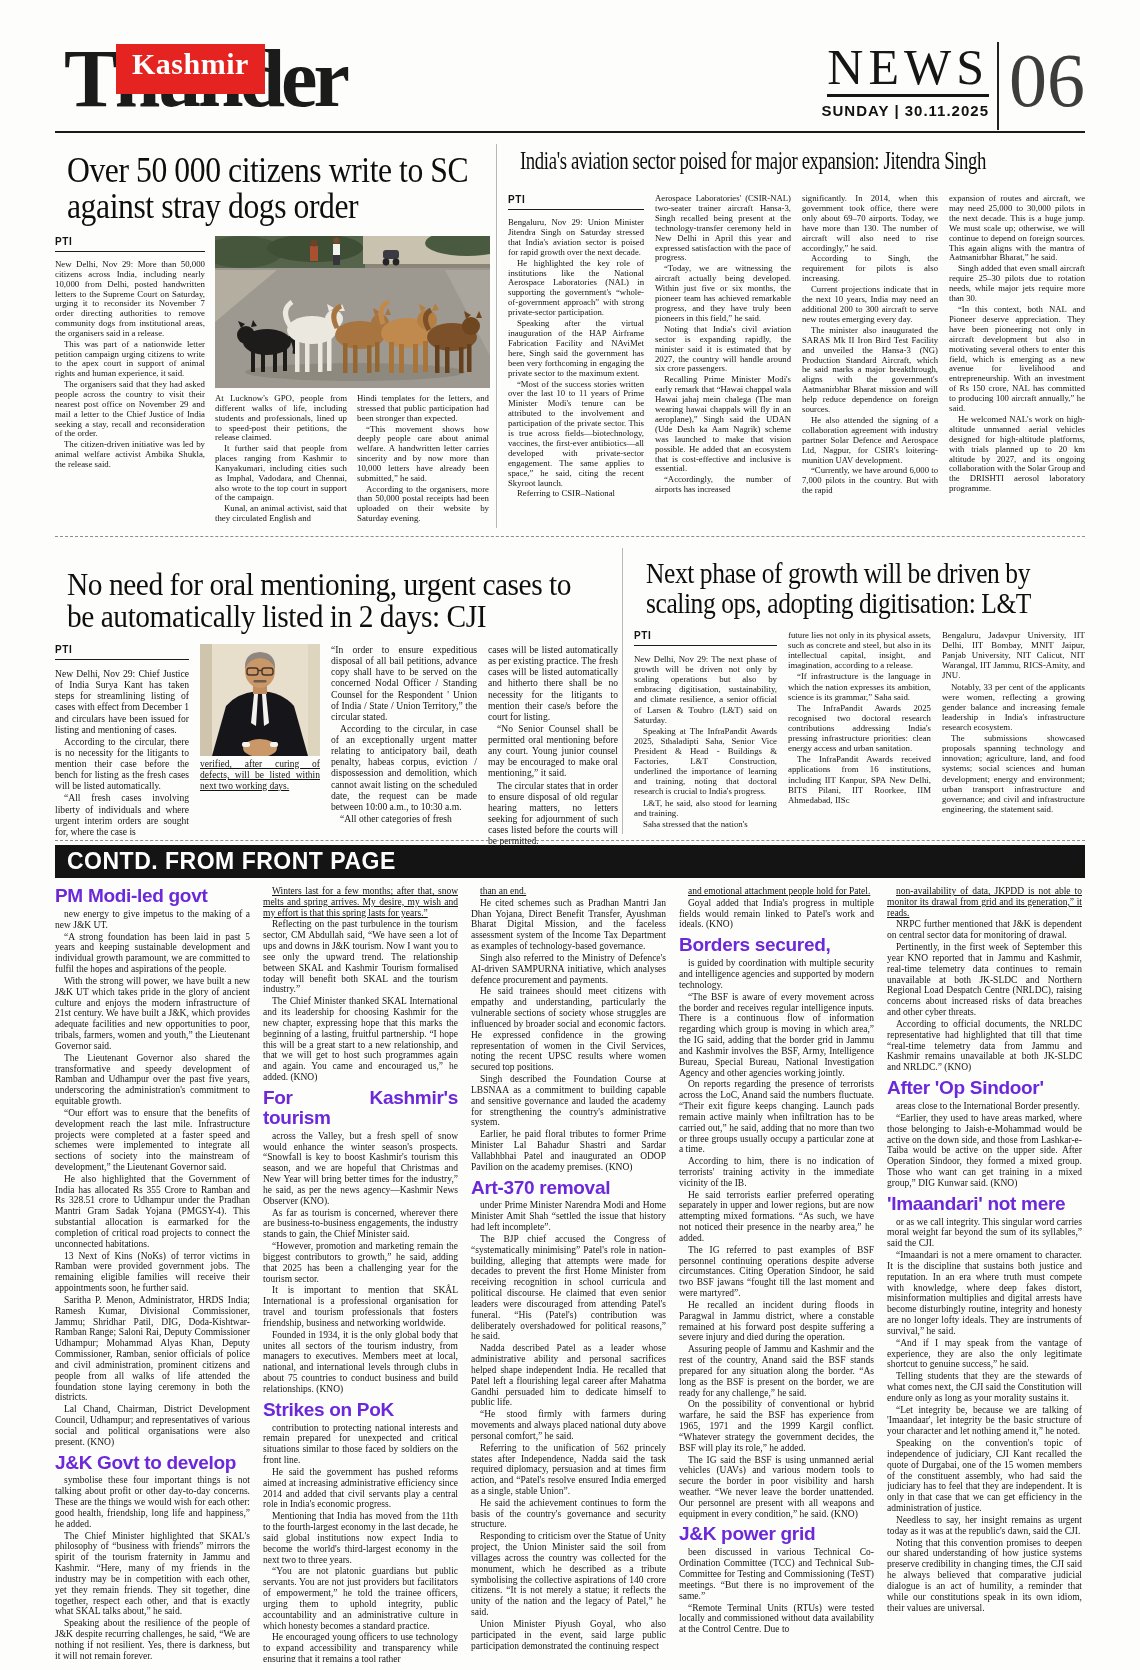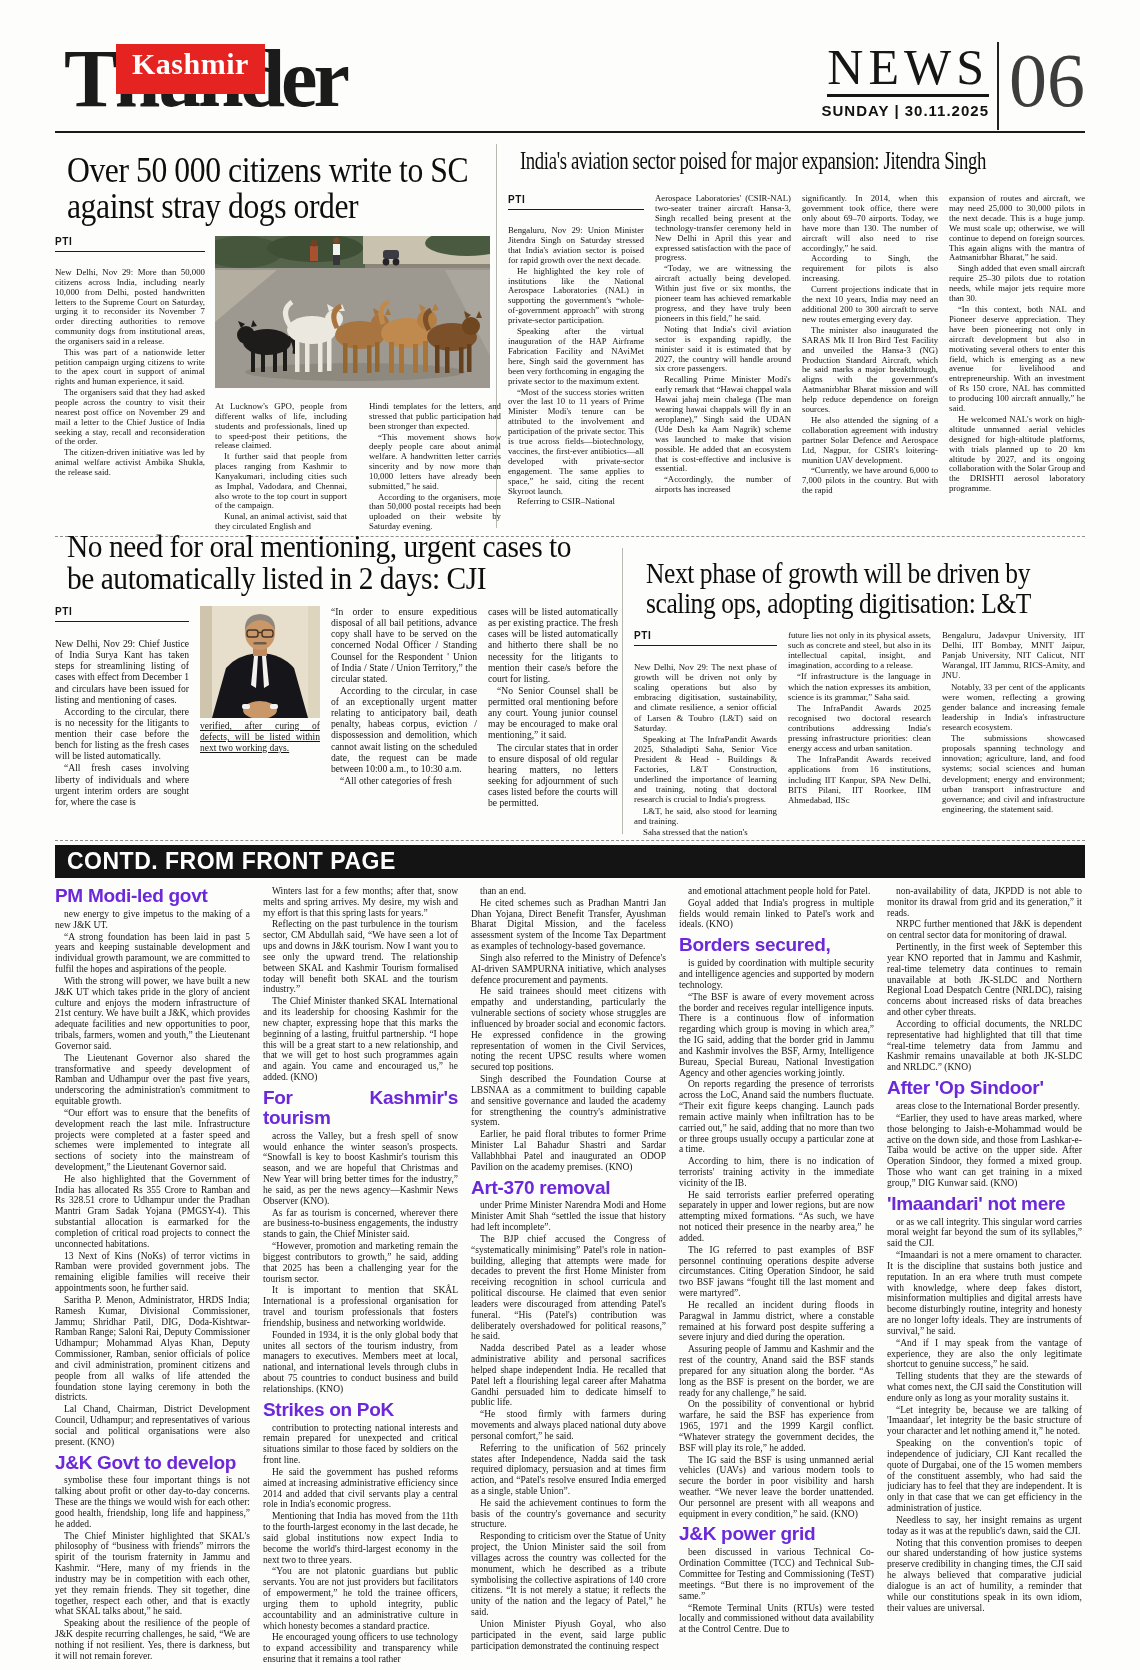--- a/index.html
+++ b/index.html
@@ -20,50 +20,50 @@
              letter-spacing:1px;color:#111;padding-top:5px;}
   .vbar{width:2px;background:#222;}
   .pageno{font-size:76px;line-height:.95;color:#3d3d3d;padding-left:10px;padding-top:2px;}
   .hrule{left:55px;top:131px;width:1030px;height:2px;background:#1a1a1a;}
 
   
   .hl{margin:12px;font-weight:normal;color:#0e0e0e;line-height:1.0;letter-spacing:-.5px;}
   .hl-in{display:inline-block;transform-origin:0 0;white-space:normal;}
   .byline{font-family:"Liberation Sans",sans-serif;font-weight:bold;font-size:10px;
           letter-spacing:.6px;border-bottom:1.5px solid #1c1c1c;padding-bottom:4px;
-          margin-bottom:16px;}
+          margin-bottom:8px;}
   .col{text-align:justify;overflow:hidden;hyphens:auto;}
   .col p{margin:0 0 1px;}
   .col p + p{text-indent:9px;}
   .caption{font-size:9.5px;line-height:1.15;text-align:justify;margin-top:3px;text-decoration:underline;}
   .vdiv{width:1px;background:#b9b7b2;}
   .dash{border-top:1px dashed #8f8d88;height:0;}
 
   
   .a1{left:55px;top:140px;width:435px;height:392px;}
   .hl-a1{font-size:36px;}
   .a1-body{display:flex;gap:10px;margin-top:8px;}
   .a1-left{width:150px;flex:none;}
   .a1c{font-size:8.8px;line-height:1.12;height:296px;}
   .a1-right{flex:1;}
   .photo-dogs{display:block;width:275px;height:152px;}
-  .a1-sub{display:flex;gap:22px;margin-top:14px;}
+  .a1-sub{display:flex;gap:10px;margin-top:6px;}
   .a1-sub .col{width:132px;font-size:8.8px;line-height:1.12;height:152px;}
   .vd1{left:496px;top:144px;height:384px;}
 
   
   .a2{left:508px;top:136px;width:577px;height:396px;}
   .hl-a2{font-size:25px;height:34px;overflow:visible;}
   .a2-cols{display:flex;gap:11px;margin-top:10px;}
   .a2-cols .colwrap{width:136px;flex:none;}
   .a2c{font-size:8.7px;line-height:1.14;height:330px;}
   .a2c-first{height:304px;}
 
   
-  .a3{left:55px;top:518px;width:562px;height:292px;}
+  .a3{left:55px;top:556px;width:562px;height:292px;}
   .hl-a3{font-size:32px;}
   .a3-body{display:flex;gap:11px;margin-top:8px;}
   .a3-left{width:134px;flex:none;}
   .a3c1{font-size:9.6px;line-height:1.16;height:182px;}
   .a3-photo-wrap{width:120px;flex:none;}
   .photo-cji{display:block;width:120px;height:112px;}
   .a3c{font-size:9.6px;line-height:1.16;height:212px;}
   .a3c3{width:146px;flex:none;}
   .a3c4{width:130px;flex:none;}
   .vd2{left:622px;top:548px;height:286px;}
@@ -81,21 +81,21 @@
 
   
   .banner{left:55px;top:845px;width:1030px;height:33px;background:#141414;color:#fff;
           font-family:"Liberation Sans",sans-serif;font-weight:bold;font-size:23px;
           display:flex;align-items:center;padding-left:12px;box-sizing:border-box;
           letter-spacing:.5px;}
   .bottom{left:55px;top:886px;width:1030px;height:776px;display:flex;gap:13px;}
   .bcol{width:195px;flex:none;font-size:9.5px;line-height:1.14;text-align:justify;
         overflow:hidden;hyphens:auto;}
   .bcol p{margin:0 0 1px;text-indent:9px;}
-  .bcol p:first-child{text-indent:9px;}
+  .bcol p:first-child{text-indent:9px;text-decoration:underline;}
   .sec-h{font-family:"Liberation Sans",sans-serif;font-weight:bold;font-size:19px;
          letter-spacing:-.3px;margin:5px 0 3px;line-height:1.05;color:#6d28d9;}
   .bcol .sec-h:first-child{margin-top:0;}
 </style>
 </head>
 <body>
 
 <div class="page">
 
   <div class="abs brand">

